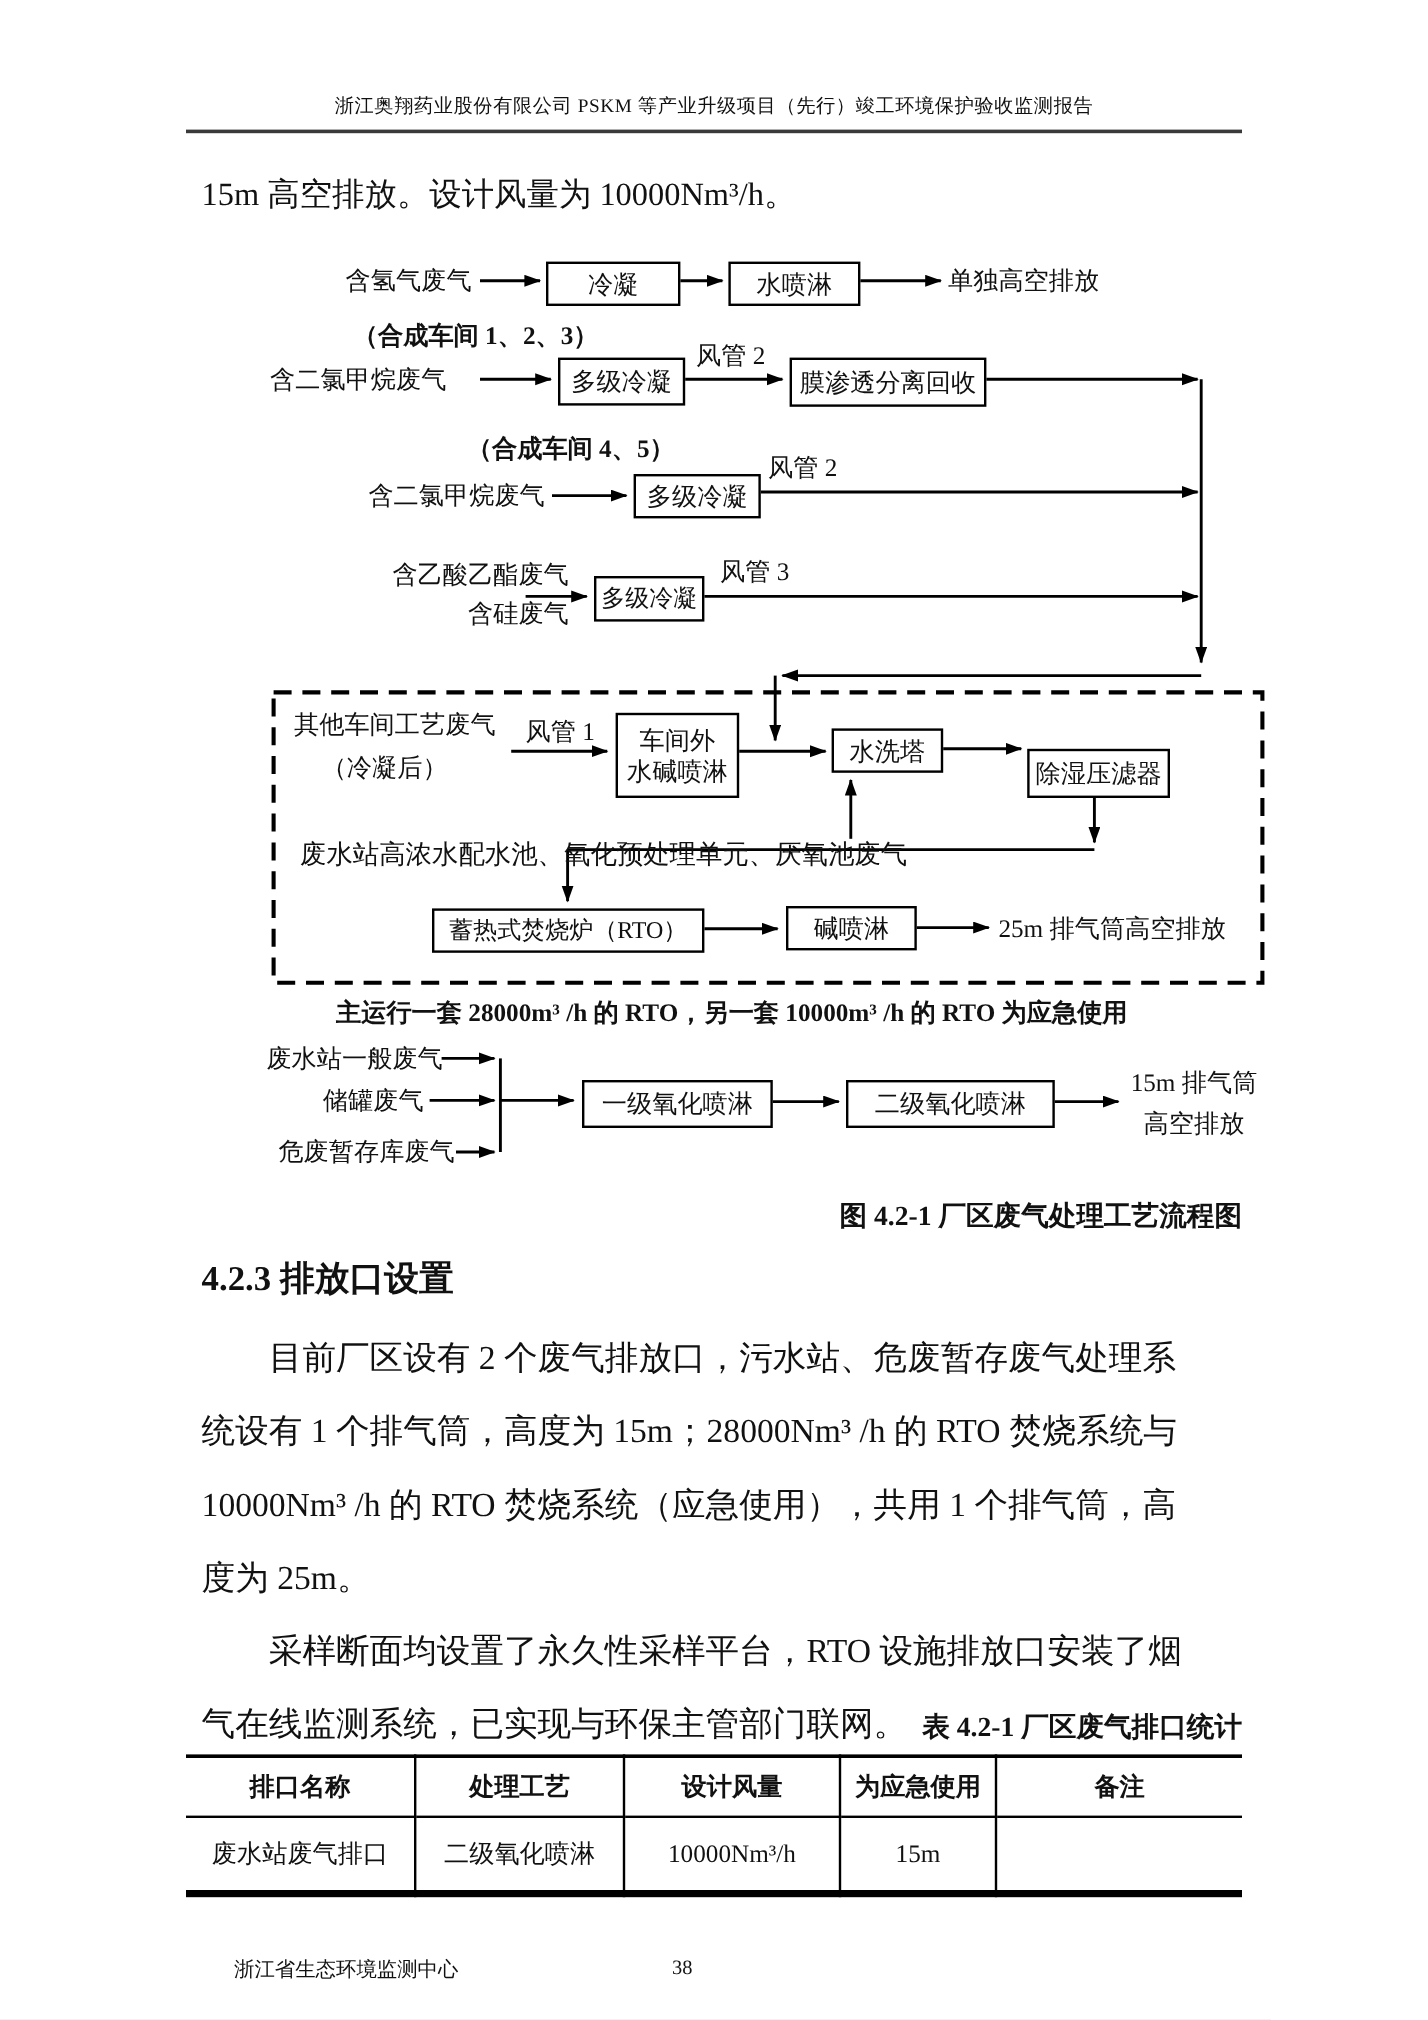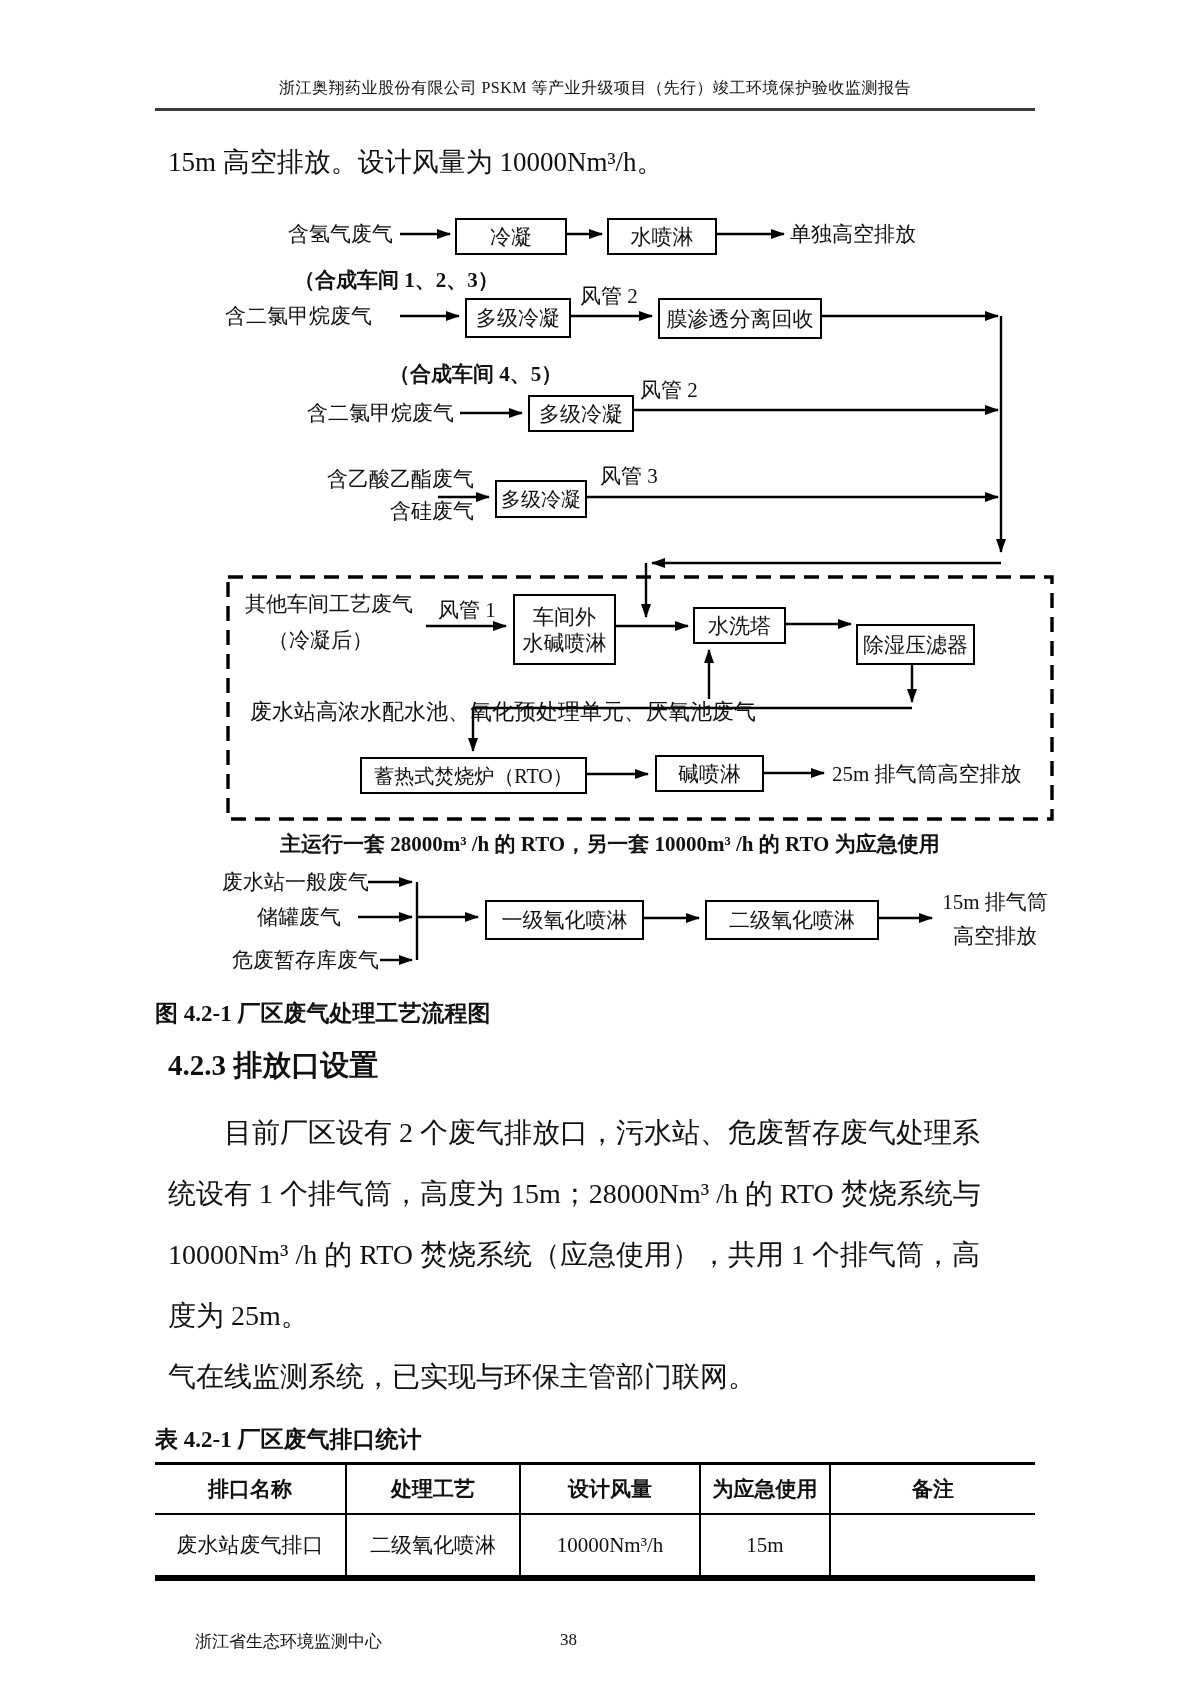--- a/index.html
+++ b/index.html
@@ -8,21 +8,21 @@
   .abs{position:absolute;white-space:nowrap;}
   .hdr{width:1190px;text-align:center;font-size:16px;letter-spacing:0.5px;}
   .rule{position:absolute;background:#3a3a3a;}
   .intro{font-size:27px;}
   .dlabel{font-size:21px;line-height:24px;}
   .dlabel2{font-size:22px;line-height:24px;}
   .grp{font-size:21px;font-weight:bold;margin-left:12px;}
   .dbox{position:absolute;border:2px solid #000;display:flex;align-items:center;justify-content:center;
         font-size:21px;line-height:26px;text-align:center;background:#fff;}
   .note{font-size:21px;font-weight:bold;text-align:left;}
-  .cap{width:880px;text-align:left;font-size:23px;font-weight:bold;}
+  .cap{width:880px;text-align:right;font-size:23px;font-weight:bold;}
   .h2{font-size:29px;font-weight:bold;}
   .bodytxt{font-size:28px;line-height:61px;}
   .bl{height:61px;white-space:nowrap;}
   .ind{text-indent:56px;}
   svg.flow{position:absolute;left:0;top:0;}
   table.t{border-collapse:collapse;table-layout:fixed;width:880px;
           border-top:3px solid #000;border-bottom:6px solid #000;}
   table.t th{font-size:21px;font-weight:bold;height:46px;border-bottom:2px solid #000;}
   table.t td{font-size:21px;height:58px;text-align:center;}
   table.t th:not(:last-child),table.t td:not(:last-child){border-right:2px solid #000;}
@@ -119,38 +119,39 @@
   <div class="dbox" style="left:693px;top:607px;width:89px;height:33px;">水洗塔</div>
   <div class="dbox" style="left:856px;top:624px;width:115px;height:37px;">除湿压滤器</div>
   <div class="abs dlabel2" style="left:250px;top:700px;">废水站高浓水配水池、氧化预处理单元、厌氧池废气</div>
   <div class="dbox" style="left:360px;top:757px;width:223px;height:33px;font-size:20px;">蓄热式焚烧炉（RTO）</div>
   <div class="dbox" style="left:655px;top:755px;width:105px;height:33px;">碱喷淋</div>
   <div class="abs dlabel" style="left:832px;top:762px;">25m 排气筒高空排放</div>
 
   <div class="abs note" style="left:280px;top:830px;width:790px;">主运行一套 28000m³ /h 的 RTO，另一套 10000m³ /h 的 RTO 为应急使用</div>
 
   <div class="abs dlabel" style="left:222px;top:870px;">废水站一般废气</div>
-  <div class="abs dlabel" style="left:257px;top:905px;">储罐废气</div>
+  <div class="abs dlabel" style="left:269px;top:905px;">储罐废气</div>
   <div class="abs dlabel" style="left:232px;top:948px;">危废暂存库废气</div>
   <div class="dbox" style="left:485px;top:900px;width:155px;height:36px;">一级氧化喷淋</div>
   <div class="dbox" style="left:705px;top:900px;width:170px;height:36px;">二级氧化喷淋</div>
   <div class="abs dlabel" style="left:930px;top:885px;width:130px;text-align:center;line-height:34px;">
     <div>15m 排气筒</div>
     <div>高空排放</div>
   </div>
 
   <div class="abs cap" style="left:155px;top:998px;">图 4.2-1 厂区废气处理工艺流程图</div>
 
   <div class="abs h2" style="left:168px;top:1046px;">4.2.3 排放口设置</div>
 
   <div class="abs bodytxt" style="left:168px;top:1102px;width:860px;">
     <div class="bl ind">目前厂区设有 2 个废气排放口，污水站、危废暂存废气处理系</div>
     <div class="bl">统设有 1 个排气筒，高度为 15m；28000Nm³ /h 的 RTO 焚烧系统与</div>
     <div class="bl">10000Nm³ /h 的 RTO 焚烧系统（应急使用），共用 1 个排气筒，高</div>
     <div class="bl">度为 25m。</div>
+    <div class="bl ind">采样断面均设置了永久性采样平台，RTO 设施排放口安装了烟</div>
     <div class="bl">气在线监测系统，已实现与环保主管部门联网。</div>
   </div>
 
   <div class="abs cap" style="left:155px;top:1424px;">表 4.2-1 厂区废气排口统计</div>
 
   <div class="abs" style="left:155px;top:1462px;">
     <table class="t">
       <colgroup>
         <col style="width:191px">
           <col style="width:174px">

